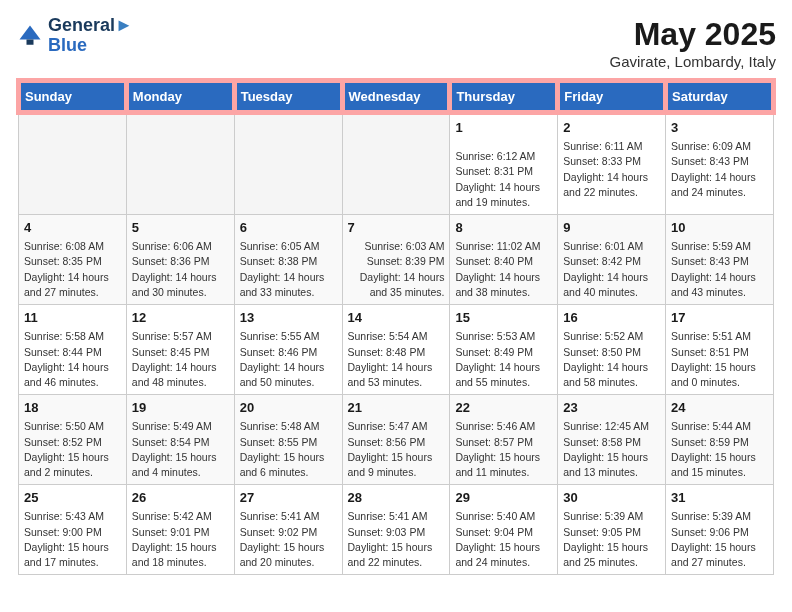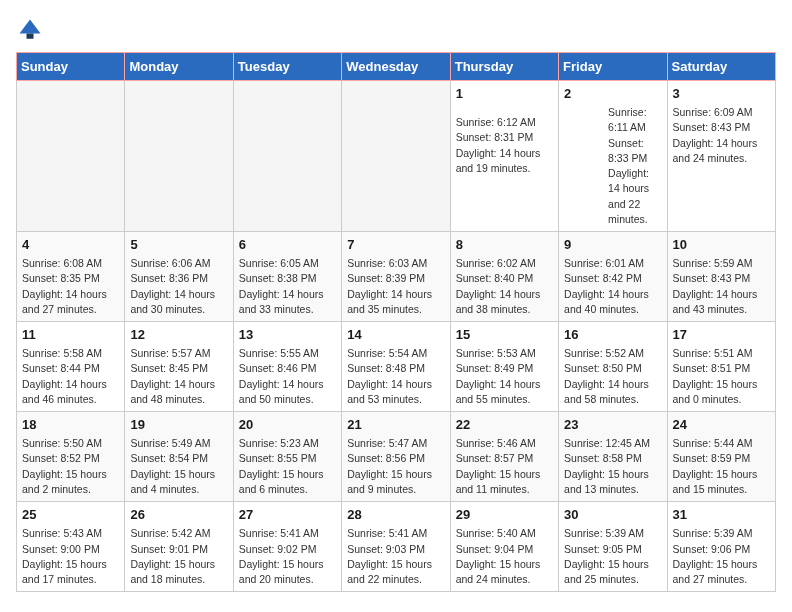--- a/index.html
+++ b/index.html
@@ -51,21 +51,21 @@
       border-collapse: collapse;
       border: 1px solid #ccc;
     }
     .calendar th {
       background: #2a6abf;
       color: #fff;
       font-size: 13px;
       font-weight: bold;
       padding: 6px 4px;
       text-align: left;
-      border: 1px solid #fca5a5;
+      border: 5px solid #fca5a5;
     }
     .calendar td {
       vertical-align: top;
       border: 1px solid #ccc;
       padding: 4px 5px;
       width: 108px;
       min-height: 80px;
       background: #fff;
       font-size: 10.5px;
       color: #222;
@@ -92,20 +92,28 @@
   </style>
 </head>
 <body>
 
 <div class="header">
   <div class="logo">
     <svg class="logo-icon" viewBox="0 0 32 32">
       <polygon points="16,4 28,20 4,20" fill="#2a6abf"></polygon>
       <rect x="12" y="20" width="8" height="6" fill="#1a3a5c"></rect>
     </svg>
+    <div class="logo-text">
+      <div>General<span>►</span></div>
+      <div style="color:#2a6abf;">Blue</div>
+    </div>
+  </div>
+  <div class="title-section">
+    <div class="month-title">May 2025</div>
+    <div class="location">Gavirate, Lombardy, Italy</div>
   </div>
 </div>
 
 <table class="calendar">
   <thead>
     <tr>
     <th>Sunday</th>
         <th>Monday</th>
         <th>Tuesday</th>
         <th>Wednesday</th>
@@ -122,21 +130,21 @@
         <td class="empty"></td>
         <td>
           <span class="day-num">1</span>
           <div class="day-info" style="white-space: pre-line; margin-top: 12px;">Sunrise: 6:12 AM
 Sunset: 8:31 PM
 Daylight: 14 hours
 and 19 minutes.</div>
         </td>
         <td>
           <span class="day-num">2</span>
-          <div class="day-info" style="white-space: pre-line; margin-left: 44px;">Sunrise: 6:11 AM
+          <div class="day-info" style="white-space: pre-line;">Sunrise: 6:11 AM
 Sunset: 8:33 PM
 Daylight: 14 hours
 and 22 minutes.</div>
         </td>
         <td>
           <span class="day-num">3</span>
           <div class="day-info" style="white-space: pre-line;">Sunrise: 6:09 AM
 Sunset: 8:43 PM
 Daylight: 14 hours
 and 24 minutes.</div>
@@ -159,28 +167,28 @@
         </td>
         <td>
           <span class="day-num">6</span>
           <div class="day-info" style="white-space: pre-line;">Sunrise: 6:05 AM
 Sunset: 8:38 PM
 Daylight: 14 hours
 and 33 minutes.</div>
         </td>
         <td>
           <span class="day-num">7</span>
-          <div class="day-info" style="white-space: pre-line;">Sunrise: 6:03 AM
+          <div class="day-info" style="white-space: pre-line; text-align: right;">Sunrise: 6:03 AM
 Sunset: 8:39 PM
 Daylight: 14 hours
 and 35 minutes.</div>
         </td>
         <td>
           <span class="day-num">8</span>
-          <div class="day-info" style="white-space: pre-line;">Sunrise: 6:02 AM
+          <div class="day-info" style="white-space: pre-line;">Sunrise: 11:02 AM
 Sunset: 8:40 PM
 Daylight: 14 hours
 and 38 minutes.</div>
         </td>
         <td>
           <span class="day-num">9</span>
           <div class="day-info" style="white-space: pre-line;">Sunrise: 6:01 AM
 Sunset: 8:42 PM
 Daylight: 14 hours
 and 40 minutes.</div>
@@ -254,21 +262,21 @@
         </td>
         <td>
           <span class="day-num">19</span>
           <div class="day-info" style="white-space: pre-line;">Sunrise: 5:49 AM
 Sunset: 8:54 PM
 Daylight: 15 hours
 and 4 minutes.</div>
         </td>
         <td>
           <span class="day-num">20</span>
-          <div class="day-info" style="white-space: pre-line;">Sunrise: 5:23 AM
+          <div class="day-info" style="white-space: pre-line;">Sunrise: 5:48 AM
 Sunset: 8:55 PM
 Daylight: 15 hours
 and 6 minutes.</div>
         </td>
         <td>
           <span class="day-num">21</span>
           <div class="day-info" style="white-space: pre-line;">Sunrise: 5:47 AM
 Sunset: 8:56 PM
 Daylight: 15 hours
 and 9 minutes.</div>

